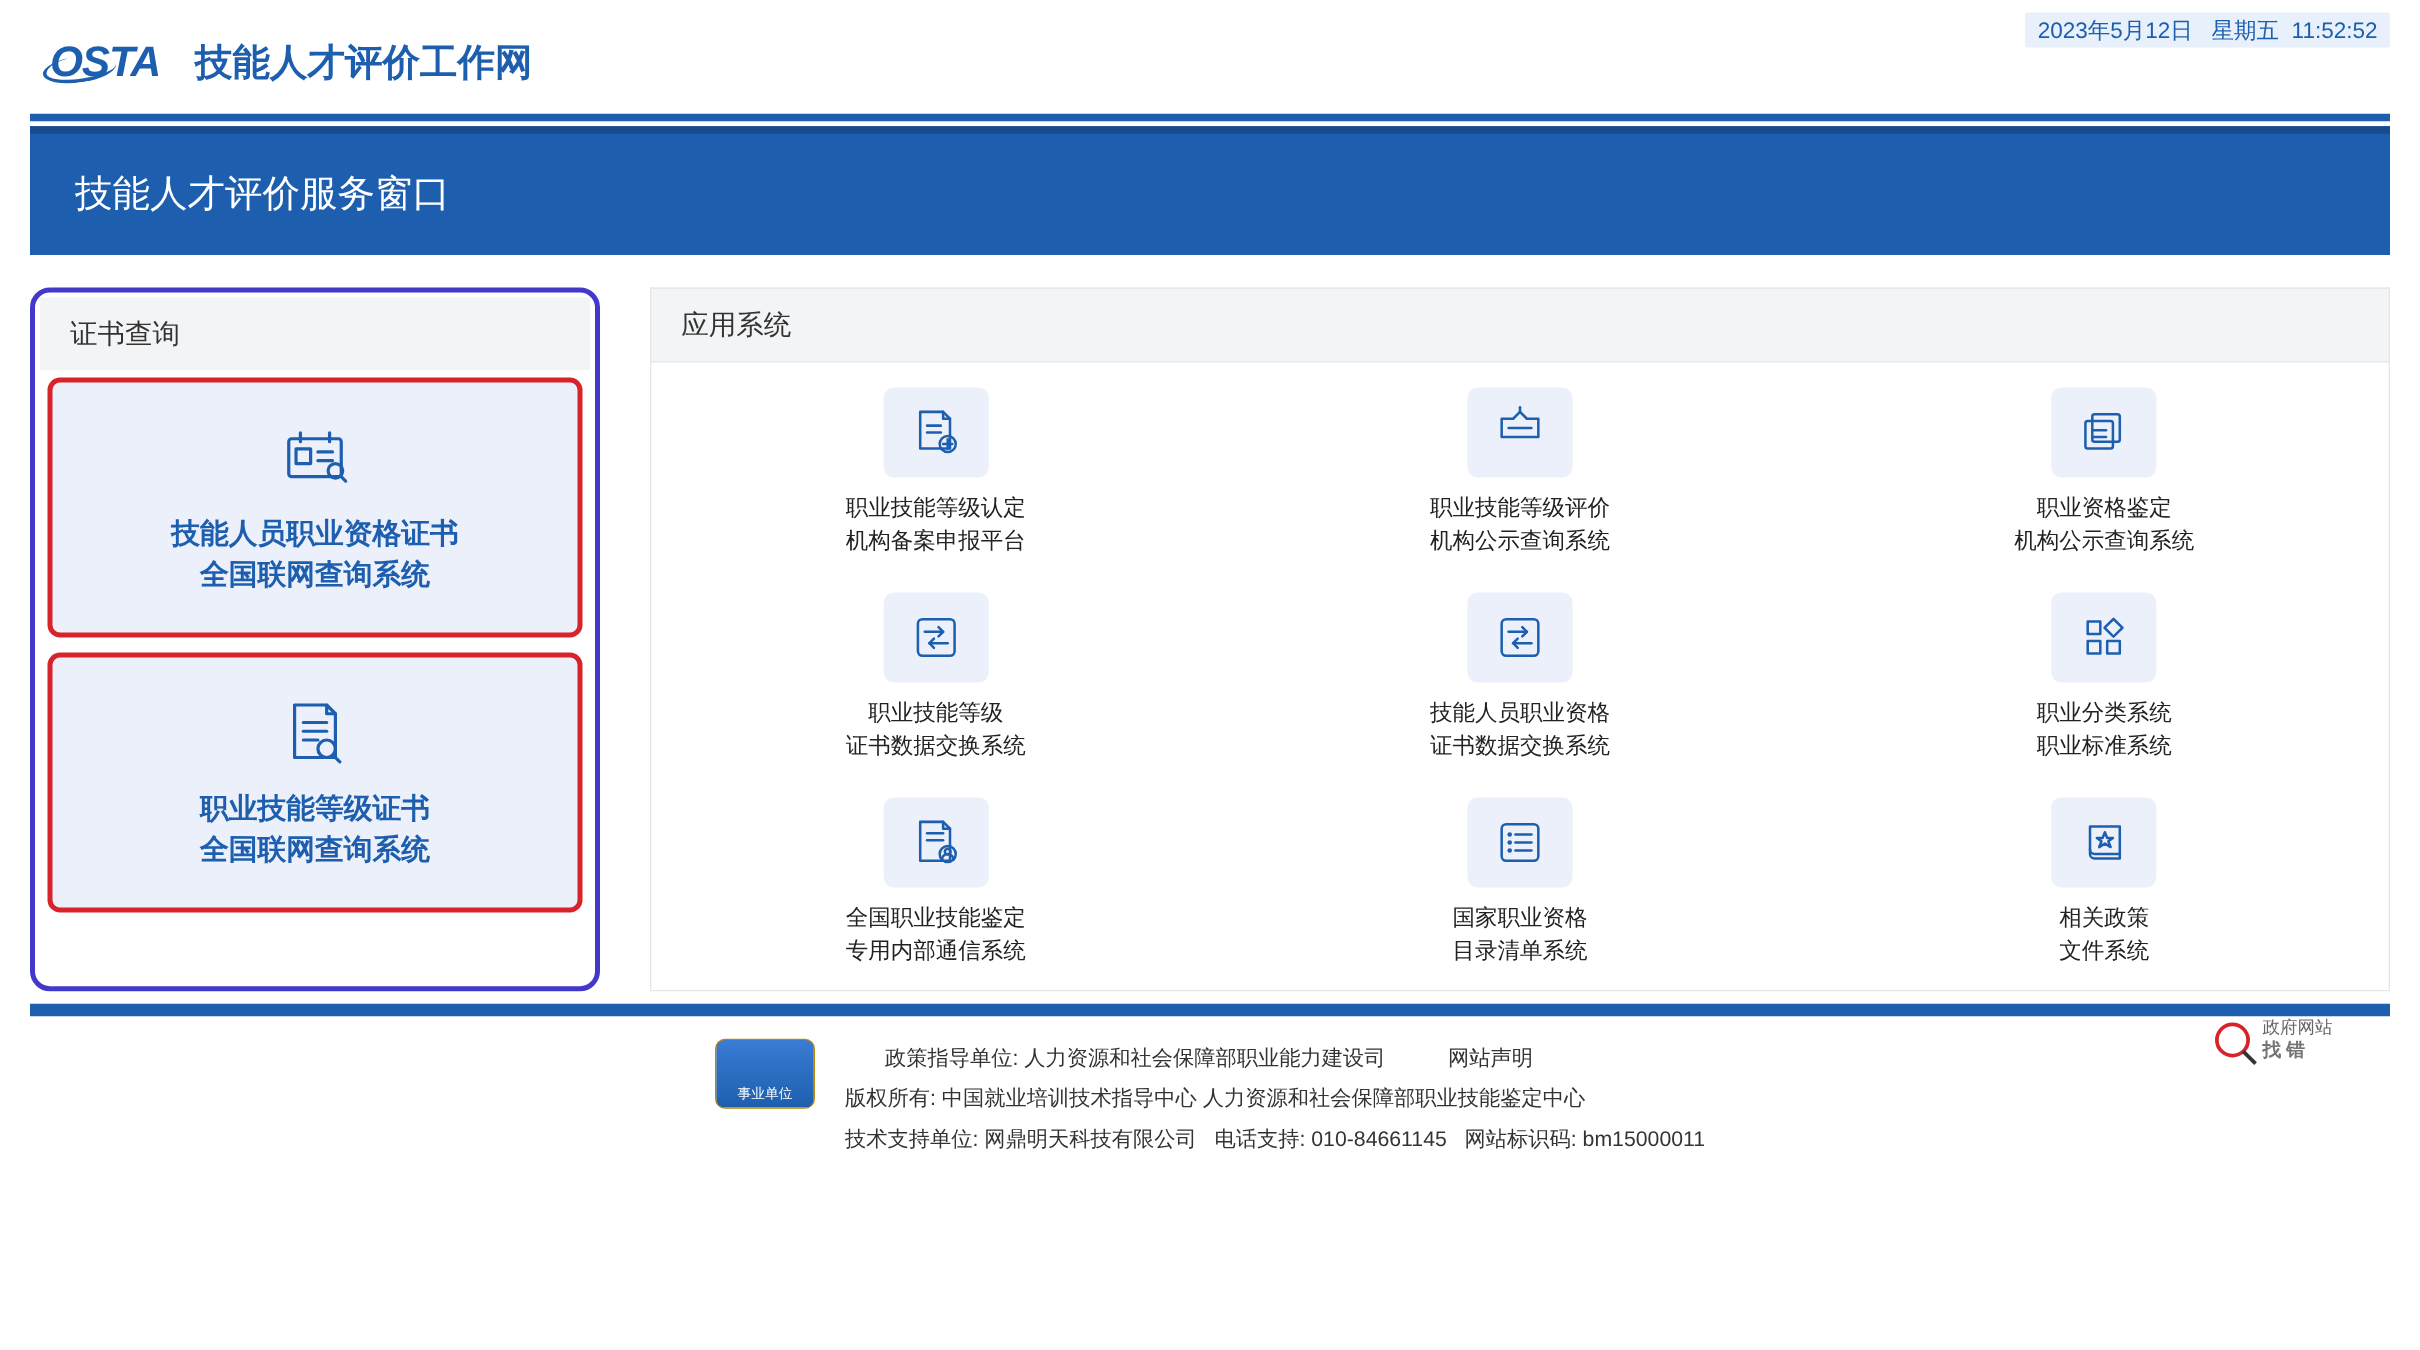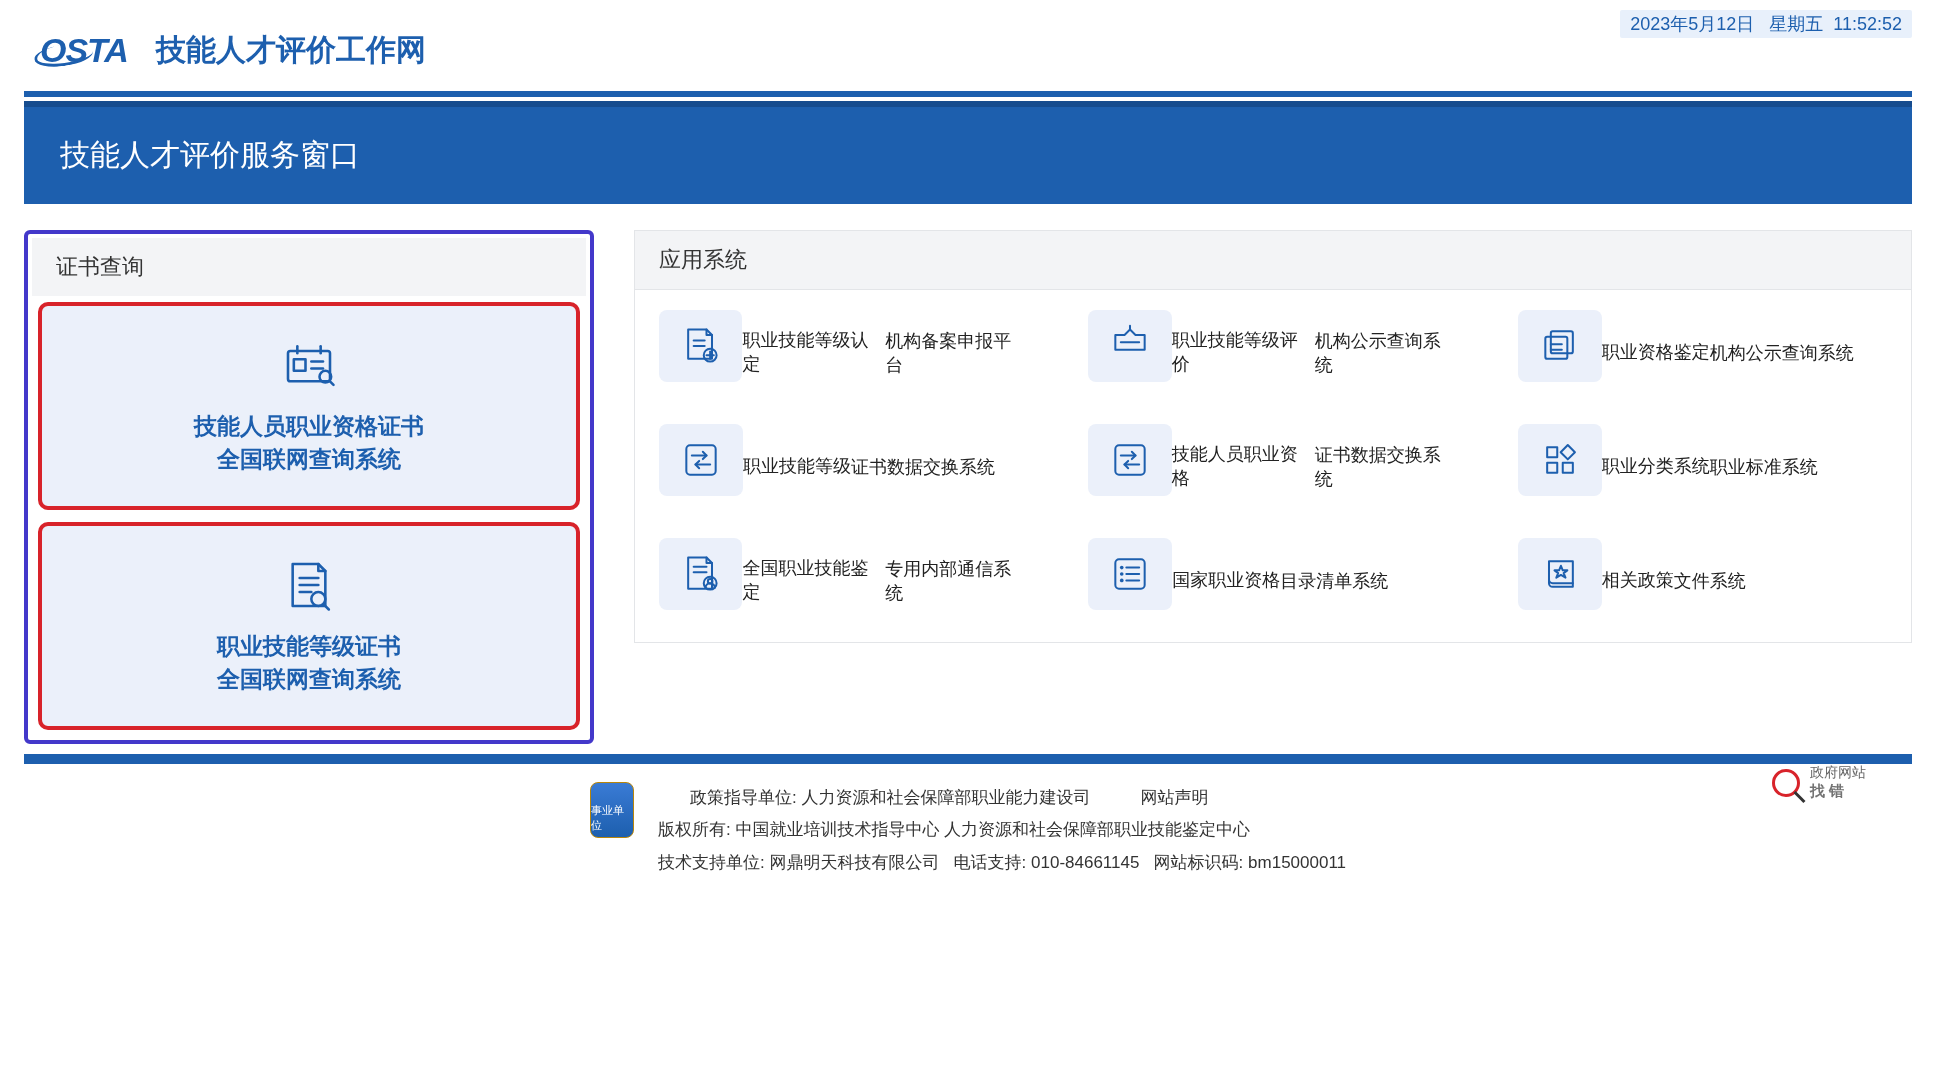--- a/index.html
+++ b/index.html
@@ -8,38 +8,38 @@
 .header { display: flex; align-items: center; padding: 30px 40px 20px 40px; }
 .logo { font-style: italic; font-weight: 900; font-size: 34px; letter-spacing: -1px; color: #1d5fae; margin-right: 28px; position: relative; }
 .logo::before { content: ""; position: absolute; left: -6px; top: 14px; width: 56px; height: 18px; border: 3px solid #1d5fae; border-radius: 50%; border-top: none; border-right: none; transform: rotate(-8deg); z-index: -1; }
 .site-title { font-size: 30px; font-weight: 600; color: #1d5fae; }
 .banner { background: #1d5fae; color: #fff; margin: 0 24px; padding: 28px 36px; font-size: 30px; font-weight: 500; border-top: 6px solid #164c8e; }
 .sep { height: 6px; background: #1d5fae; margin: 0 24px 4px 24px; }
 .main { display: flex; padding: 26px 24px 10px 24px; gap: 40px; }
 .panel { flex: 0 0 auto; }
 .panel-head { background: #f3f4f6; border: 1px solid #e3e5e8; border-bottom: none; padding: 14px 24px; font-size: 22px; color: #333; }
 .panel-body { border: 1px solid #e3e5e8; padding: 20px 24px; }
-.left { width: 570px; border: 4px solid #4338ca; border-radius: 6px; padding: 4px; }
+.left { width: 456px; border: 4px solid #4338ca; border-radius: 16px; padding: 4px; }
 .left .panel-head { border: none; background: #f3f4f6; }
 .left .panel-body { border: none; padding: 6px 6px; }
 .card-lg { display: flex; flex-direction: column; align-items: center; justify-content: center; background: #ebf0fa; border: 4px solid #d8232a; border-radius: 10px; height: 208px; margin-bottom: 12px; cursor: pointer; }
 .card-lg:last-child { margin-bottom: 0; }
 .card-lg .ic { width: 56px; height: 56px; margin-bottom: 18px; }
 .card-lg .line1 { font-size: 23px; font-weight: 600; color: #1d5fae; }
 .card-lg .line2 { font-size: 23px; font-weight: 600; color: #1d5fae; margin-top: 2px; }
 .right { flex: 1; }
 .grid { display: grid; grid-template-columns: repeat(3, 1fr); gap: 30px 60px; }
-.card-sm { display: flex; flex-direction: row; align-items: center; cursor: pointer; }
+.card-sm { display: flex; flex-direction: column; align-items: center; cursor: pointer; }
 .iconbox { width: 84px; height: 72px; background: #ebf0fa; border-radius: 8px; display: flex; align-items: center; justify-content: center; margin-bottom: 12px; }
 .card-sm .t1 { font-size: 18px; color: #222; }
 .card-sm .t2 { font-size: 18px; color: #222; margin-top: 2px; }
 .footer-bar { height: 10px; background: #1d5fae; margin: 0 24px; }
 .footer { display: flex; align-items: flex-start; justify-content: center; padding: 18px 24px 0 24px; font-size: 17px; color: #333; position: relative; }
 .footer-left { margin-right: 24px; }
-.badge-shiye { width: 44px; height: 56px; background: linear-gradient(#3a7bd5, #1d5fae); border-radius: 8px; display: flex; flex-direction: column; align-items: center; justify-content: flex-end; color: #fff; font-size: 11px; padding-bottom: 4px; border: 1px solid #b8860b; }
+.badge-shiye { width: 80px; height: 56px; background: linear-gradient(#3a7bd5, #1d5fae); border-radius: 8px; display: flex; flex-direction: column; align-items: center; justify-content: flex-end; color: #fff; font-size: 11px; padding-bottom: 4px; border: 1px solid #b8860b; }
 .footer-center { line-height: 1.9; }
 .footer-row { display: flex; gap: 50px; margin-left: 32px; }
 .footer-right { position: absolute; right: 70px; top: 0; display: flex; align-items: center; }
 .mag { width: 28px; height: 28px; border: 3px solid #d8232a; border-radius: 50%; position: relative; }
 .mag::after { content: ""; position: absolute; width: 3px; height: 14px; background: #333; right: -4px; bottom: -10px; transform: rotate(-45deg); }
 .gov-txt { margin-left: 10px; }
 .gov-txt .g1 { font-size: 14px; color: #666; }
 .gov-txt .g2 { font-size: 15px; color: #737373; font-weight: 700; letter-spacing: 4px; }
 svg { display: block; }
 .stroke { stroke: #1d5fae; stroke-width: 2.2; fill: none; stroke-linecap: round; stroke-linejoin: round; }

